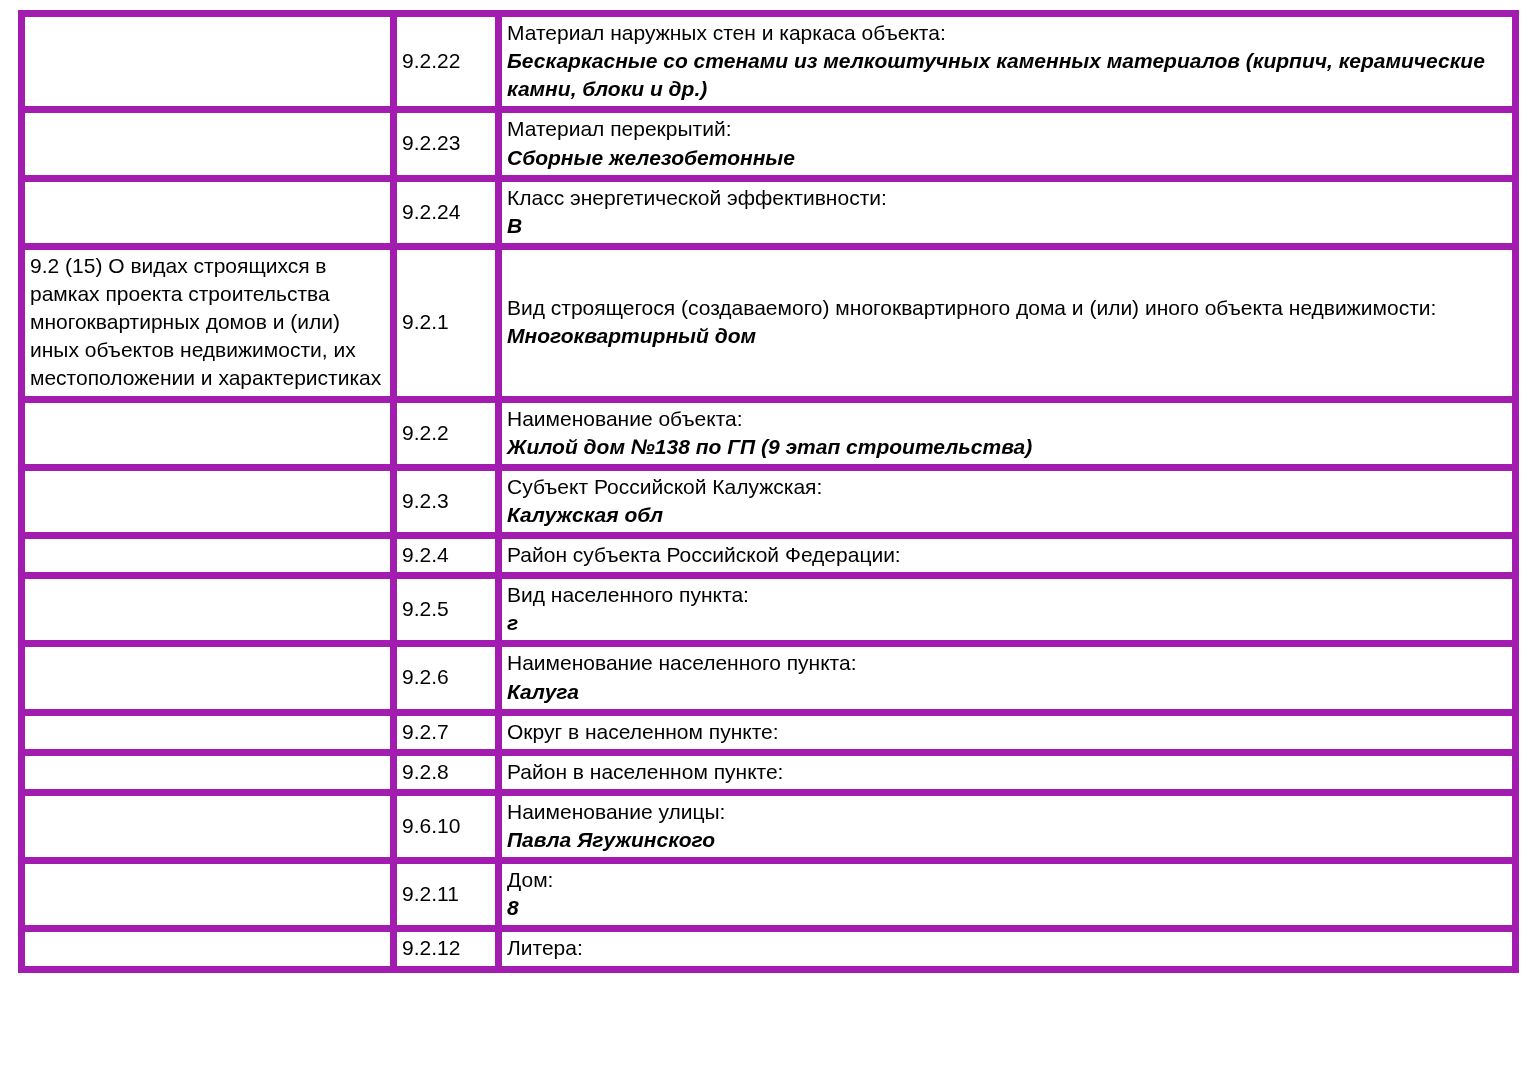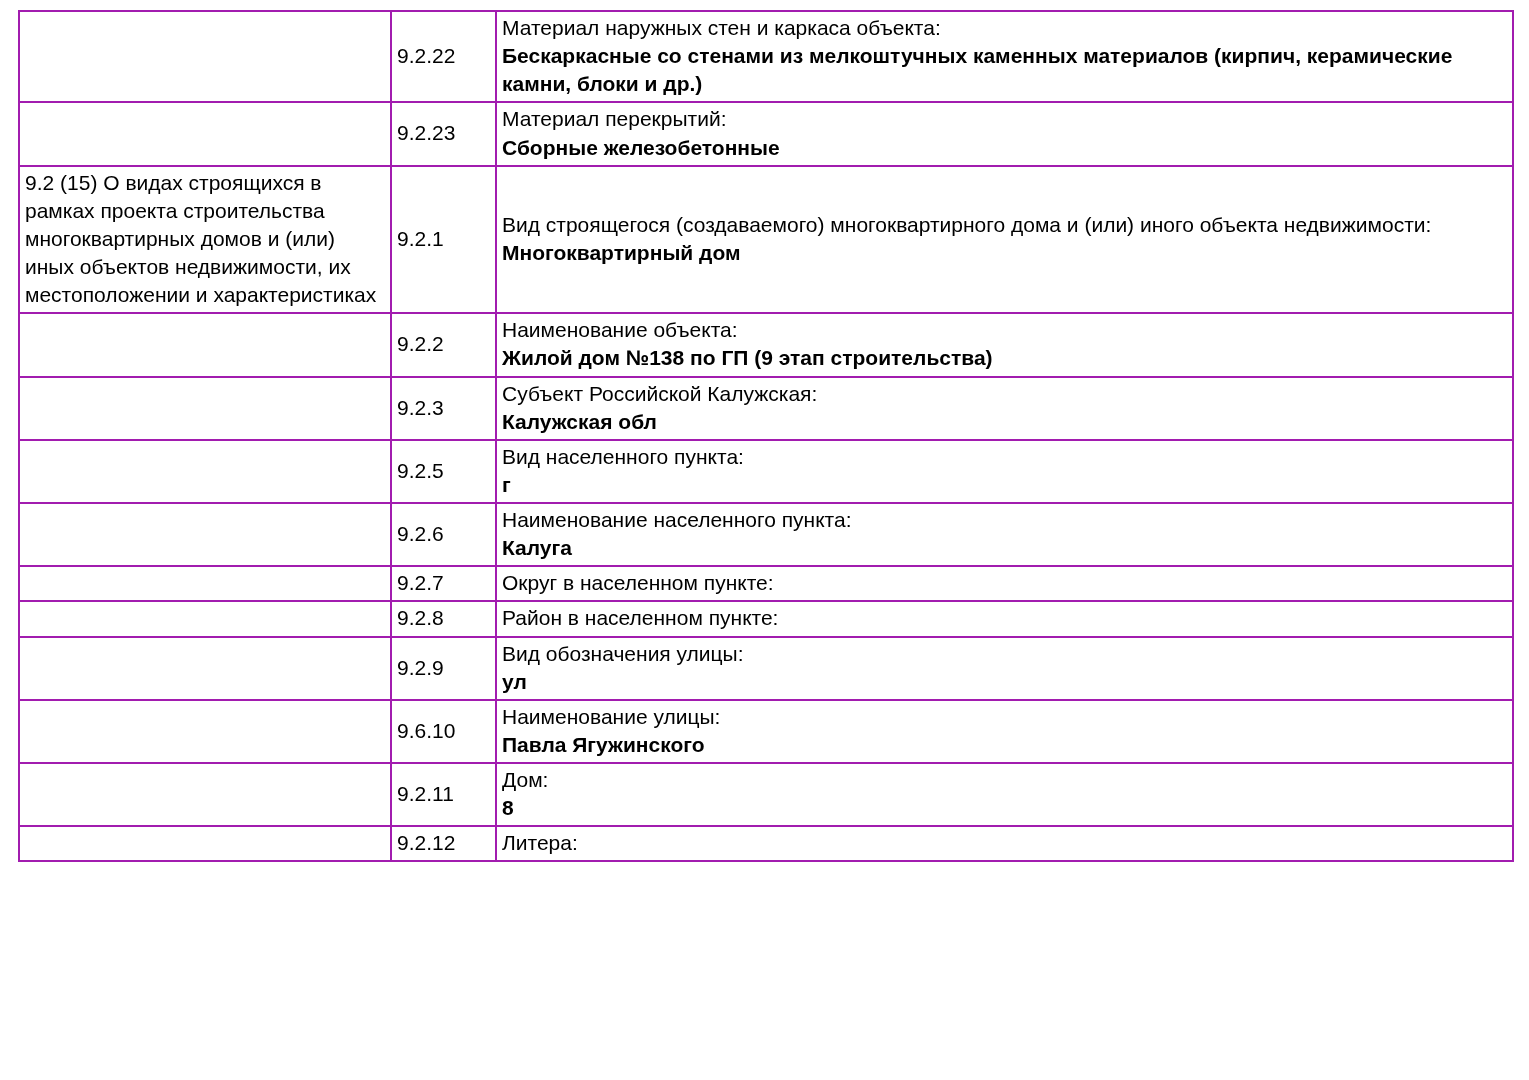--- a/index.html
+++ b/index.html
@@ -19,37 +19,37 @@
   table.decl {
     border-collapse: collapse;
     table-layout: fixed;
     width: 1494px;
     background: #ffffff;
   }
   table.decl col.c-left  { width: 372px; }
   table.decl col.c-code  { width: 105px; }
   table.decl col.c-main  { width: 1017px; }
   table.decl td {
-    border: 2px solid #a21caf;
+    border: 7px solid #a21caf;
     padding: 2px 6px 3px 5px;
     font-size: 21px;
     line-height: 1.34;
     overflow: hidden;
   }
   td.left-cell {
     vertical-align: top;
   }
   td.code-cell {
     vertical-align: middle;
   }
   td.content-cell {
     vertical-align: middle;
   }
   .row-label { font-weight: normal; }
-  .row-value { font-weight: bold; }
+  .row-value { font-weight: bold; font-style: italic; }
 </style>
 </head>
 <body>
 
 <div class="page">
   <table class="decl">
     <colgroup>
       <col class="c-left">
       <col class="c-code">
       <col class="c-main">
@@ -65,20 +65,28 @@
         </tr>
         <tr>
           <td class="left-cell"></td>
           <td class="code-cell">9.2.23</td>
           <td class="content-cell">
             <div class="row-label">Материал перекрытий:</div>
             <div class="row-value">Сборные железобетонные</div>
           </td>
         </tr>
         <tr>
+          <td class="left-cell"></td>
+          <td class="code-cell">9.2.24</td>
+          <td class="content-cell">
+            <div class="row-label">Класс энергетической эффективности:</div>
+            <div class="row-value">В</div>
+          </td>
+        </tr>
+        <tr>
           <td class="left-cell">9.2 (15) О видах строящихся в рамках проекта строительства многоквартирных домов и (или) иных объектов недвижимости, их местоположении и характеристиках</td>
           <td class="code-cell">9.2.1</td>
           <td class="content-cell">
             <div class="row-label">Вид строящегося (создаваемого) многоквартирного дома и (или) иного объекта недвижимости:</div>
             <div class="row-value">Многоквартирный дом</div>
           </td>
         </tr>
         <tr>
           <td class="left-cell"></td>
           <td class="code-cell">9.2.2</td>
@@ -86,20 +94,27 @@
             <div class="row-label">Наименование объекта:</div>
             <div class="row-value">Жилой дом №138 по ГП (9 этап строительства)</div>
           </td>
         </tr>
         <tr>
           <td class="left-cell"></td>
           <td class="code-cell">9.2.3</td>
           <td class="content-cell">
             <div class="row-label">Субъект Российской Калужская:</div>
             <div class="row-value">Калужская обл</div>
+          </td>
+        </tr>
+        <tr>
+          <td class="left-cell"></td>
+          <td class="code-cell">9.2.4</td>
+          <td class="content-cell">
+            <div class="row-label">Район субъекта Российской Федерации:</div>
           </td>
         </tr>
         <tr>
           <td class="left-cell"></td>
           <td class="code-cell">9.2.5</td>
           <td class="content-cell">
             <div class="row-label">Вид населенного пункта:</div>
             <div class="row-value">г</div>
           </td>
         </tr>
@@ -120,28 +135,20 @@
         </tr>
         <tr>
           <td class="left-cell"></td>
           <td class="code-cell">9.2.8</td>
           <td class="content-cell">
             <div class="row-label">Район в населенном пункте:</div>
           </td>
         </tr>
         <tr>
           <td class="left-cell"></td>
-          <td class="code-cell">9.2.9</td>
-          <td class="content-cell">
-            <div class="row-label">Вид обозначения улицы:</div>
-            <div class="row-value">ул</div>
-          </td>
-        </tr>
-        <tr>
-          <td class="left-cell"></td>
           <td class="code-cell">9.6.10</td>
           <td class="content-cell">
             <div class="row-label">Наименование улицы:</div>
             <div class="row-value">Павла Ягужинского</div>
           </td>
         </tr>
         <tr>
           <td class="left-cell"></td>
           <td class="code-cell">9.2.11</td>
           <td class="content-cell">

